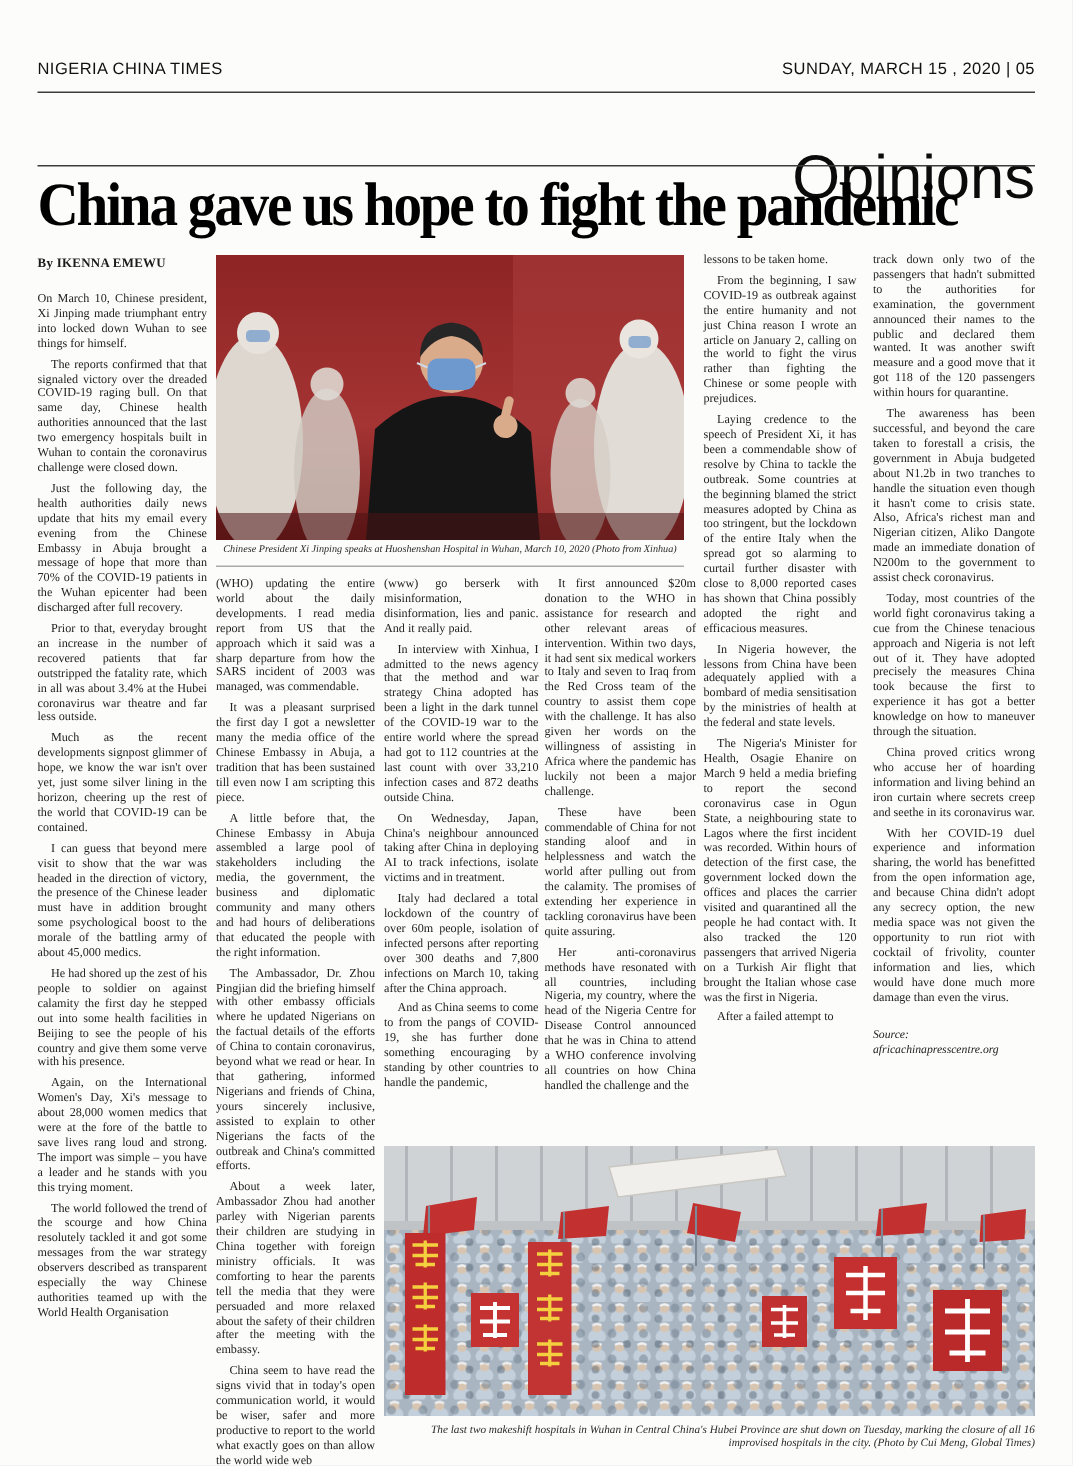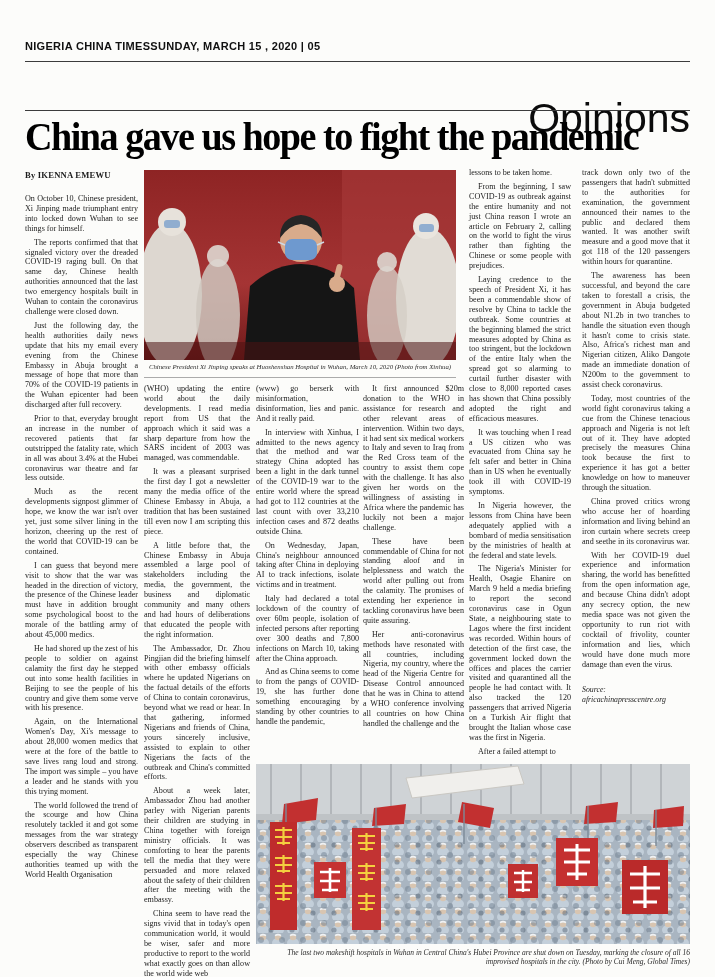--- a/index.html
+++ b/index.html
@@ -1,21 +1,21 @@
 <!DOCTYPE html>
 <html><head>
 <meta charset="utf-8">
 <style>
   html,body{margin:0;padding:0;background:#e9e9e7;}
   #page{position:relative;width:715px;height:977px;margin:0 auto;background:#fcfcfa;
         font-family:"Liberation Serif", serif;color:#1c1c1c;overflow:hidden;}
   
   .mastrow{position:absolute;top:40px;left:25px;width:665px;display:flex;
-           font-family:"Liberation Sans",sans-serif;
-           font-weight:bold;font-size:11px;letter-spacing:.3px;color:#111;}
+           justify-content:space-between;font-family:"Liberation Sans",sans-serif;
+           font-weight:normal;font-size:11px;letter-spacing:.3px;color:#111;}
   .rule{position:absolute;left:25px;width:665px;border-top:1.5px solid #3c3c3c;}
   .rule1{top:61px;}
   .rule2{top:110px;}
   .section{position:absolute;top:62px;right:25px;font-family:"Liberation Sans",sans-serif;
            font-size:41px;font-weight:400;color:#0b0b0b;line-height:1;margin-top:36px;}
   .headline{position:absolute;top:116px;left:25px;width:665px;margin:0;
             font-size:41px;font-weight:bold;letter-spacing:-1.6px;white-space:nowrap;
             transform:scaleX(.93);transform-origin:0 50%;color:#000;line-height:1;}
   .byline{position:absolute;top:170px;left:25px;width:113px;
           font-size:8.6px;font-weight:bold;letter-spacing:.2px;}
@@ -86,21 +86,21 @@
       <path d="M141 75 L134 72 M173 75 L180 72" stroke="#cfd8e4" stroke-width="1.4" fill="none"></path>
       <rect x="191" y="94" width="6" height="18" rx="3" fill="#d9ab8b" transform="rotate(14 194 103)"></rect>
       <circle cx="193" cy="114" r="8" fill="#d9ab8b"></circle>
       <rect y="172" width="312" height="18" fill="#4d1212" opacity="0.55"></rect>
     </svg>
   </div>
   <div class="caption" id="cap1">Chinese President Xi Jinping speaks at Huoshenshan Hospital in Wuhan, March 10, 2020 (Photo from Xinhua)</div>
   <div class="caprule"></div>
 
   <div class="col" id="col1">
-      <p class="noind">On October 10, Chinese president, Xi Jinping made triumphant entry into locked down Wuhan to see things for himself.</p>
+      <p class="noind">On March 10, Chinese president, Xi Jinping made triumphant entry into locked down Wuhan to see things for himself.</p>
       <p>The reports confirmed that that signaled victory over the dreaded COVID-19 raging bull. On that same day, Chinese health authorities announced that the last two emergency hospitals built in Wuhan to contain the coronavirus challenge were closed down.</p>
       <p>Just the following day, the health authorities daily news update that hits my email every evening from the Chinese Embassy in Abuja brought a message of hope that more than 70% of the COVID-19 patients in the Wuhan epicenter had been discharged after full recovery.</p>
       <p>Prior to that, everyday brought an increase in the number of recovered patients that far outstripped the fatality rate, which in all was about 3.4% at the Hubei coronavirus war theatre and far less outside.</p>
       <p>Much as the recent developments signpost glimmer of hope, we know the war isn't over yet, just some silver lining in the horizon, cheering up the rest of the world that COVID-19 can be contained.</p>
       <p>I can guess that beyond mere visit to show that the war was headed in the direction of victory, the presence of the Chinese leader must have in addition brought some psychological boost to the morale of the battling army of about 45,000 medics.</p>
       <p>He had shored up the zest of his people to soldier on against calamity the first day he stepped out into some health facilities in Beijing to see the people of his country and give them some verve with his presence.</p>
       <p>Again, on the International Women's Day, Xi's message to about 28,000 women medics that were at the fore of the battle to save lives rang loud and strong. The import was simple – you have a leader and he stands with you this trying moment.</p>
       <p>The world followed the trend of the scourge and how China resolutely tackled it and got some messages from the war strategy observers described as transparent especially the way Chinese authorities teamed up with the World Health Organisation</p>
     </div>
   <div class="col" id="col2">
@@ -118,23 +118,22 @@
       <p>Italy had declared a total lockdown of the country of over 60m people, isolation of infected persons after reporting over 300 deaths and 7,800 infections on March 10, taking after the China approach.</p>
       <p>And as China seems to come to from the pangs of COVID-19, she has further done something encouraging by standing by other countries to handle the pandemic,</p>
     </div>
   <div class="col" id="col4">
       <p>It first announced $20m donation to the WHO in assistance for research and other relevant areas of intervention. Within two days, it had sent six medical workers to Italy and seven to Iraq from the Red Cross team of the country to assist them cope with the challenge. It has also given her words on the willingness of assisting in Africa where the pandemic has luckily not been a major challenge.</p>
       <p>These have been commendable of China for not standing aloof and in helplessness and watch the world after pulling out from the calamity. The promises of extending her experience in tackling coronavirus have been quite assuring.</p>
       <p>Her anti-coronavirus methods have resonated with all countries, including Nigeria, my country, where the head of the Nigeria Centre for Disease Control announced that he was in China to attend a WHO conference involving all countries on how China handled the challenge and the</p>
     </div>
   <div class="col" id="col5">
       <p class="noind">lessons to be taken home.</p>
-      <p>From the beginning, I saw COVID-19 as outbreak against the entire humanity and not just China reason I wrote an article on February 2, calling on the world to fight the virus rather than fighting the Chinese or some people with prejudices.</p>
+      <p>From the beginning, I saw COVID-19 as outbreak against the entire humanity and not just China reason I wrote an article on January 2, calling on the world to fight the virus rather than fighting the Chinese or some people with prejudices.</p>
       <p>Laying credence to the speech of President Xi, it has been a commendable show of resolve by China to tackle the outbreak. Some countries at the beginning blamed the strict measures adopted by China as too stringent, but the lockdown of the entire Italy when the spread got so alarming to curtail further disaster with close to 8,000 reported cases has shown that China possibly adopted the right and efficacious measures.</p>
-      <p>It was touching when I read a US citizen who was evacuated from China say he felt safer and better in China than in US when he eventually took ill with COVID-19 symptoms.</p>
       <p>In Nigeria however, the lessons from China have been adequately applied with a bombard of media sensitisation by the ministries of health at the federal and state levels.</p>
       <p>The Nigeria's Minister for Health, Osagie Ehanire on March 9 held a media briefing to report the second coronavirus case in Ogun State, a neighbouring state to Lagos where the first incident was recorded. Within hours of detection of the first case, the government locked down the offices and places the carrier visited and quarantined all the people he had contact with. It also tracked the 120 passengers that arrived Nigeria on a Turkish Air flight that brought the Italian whose case was the first in Nigeria.</p>
       <p>After a failed attempt to</p>
     </div>
   <div class="col" id="col6">
     <div>
         <p class="noind">track down only two of the passengers that hadn't submitted to the authorities for examination, the government announced their names to the public and declared them wanted. It was another swift measure and a good move that it got 118 of the 120 passengers within hours for quarantine.</p>
         <p>The awareness has been successful, and beyond the care taken to forestall a crisis, the government in Abuja budgeted about N1.2b in two tranches to handle the situation even though it hasn't come to crisis state. Also, Africa's richest man and Nigerian citizen, Aliko Dangote made an immediate donation of N200m to the government to assist check coronavirus.</p>
         <p>Today, most countries of the world fight coronavirus taking a cue from the Chinese tenacious approach and Nigeria is not left out of it. They have adopted precisely the measures China took because the first to experience it has got a better knowledge on how to maneuver through the situation.</p>
         <p>China proved critics wrong who accuse her of hoarding information and living behind an iron curtain where secrets creep and seethe in its coronavirus war.</p>

